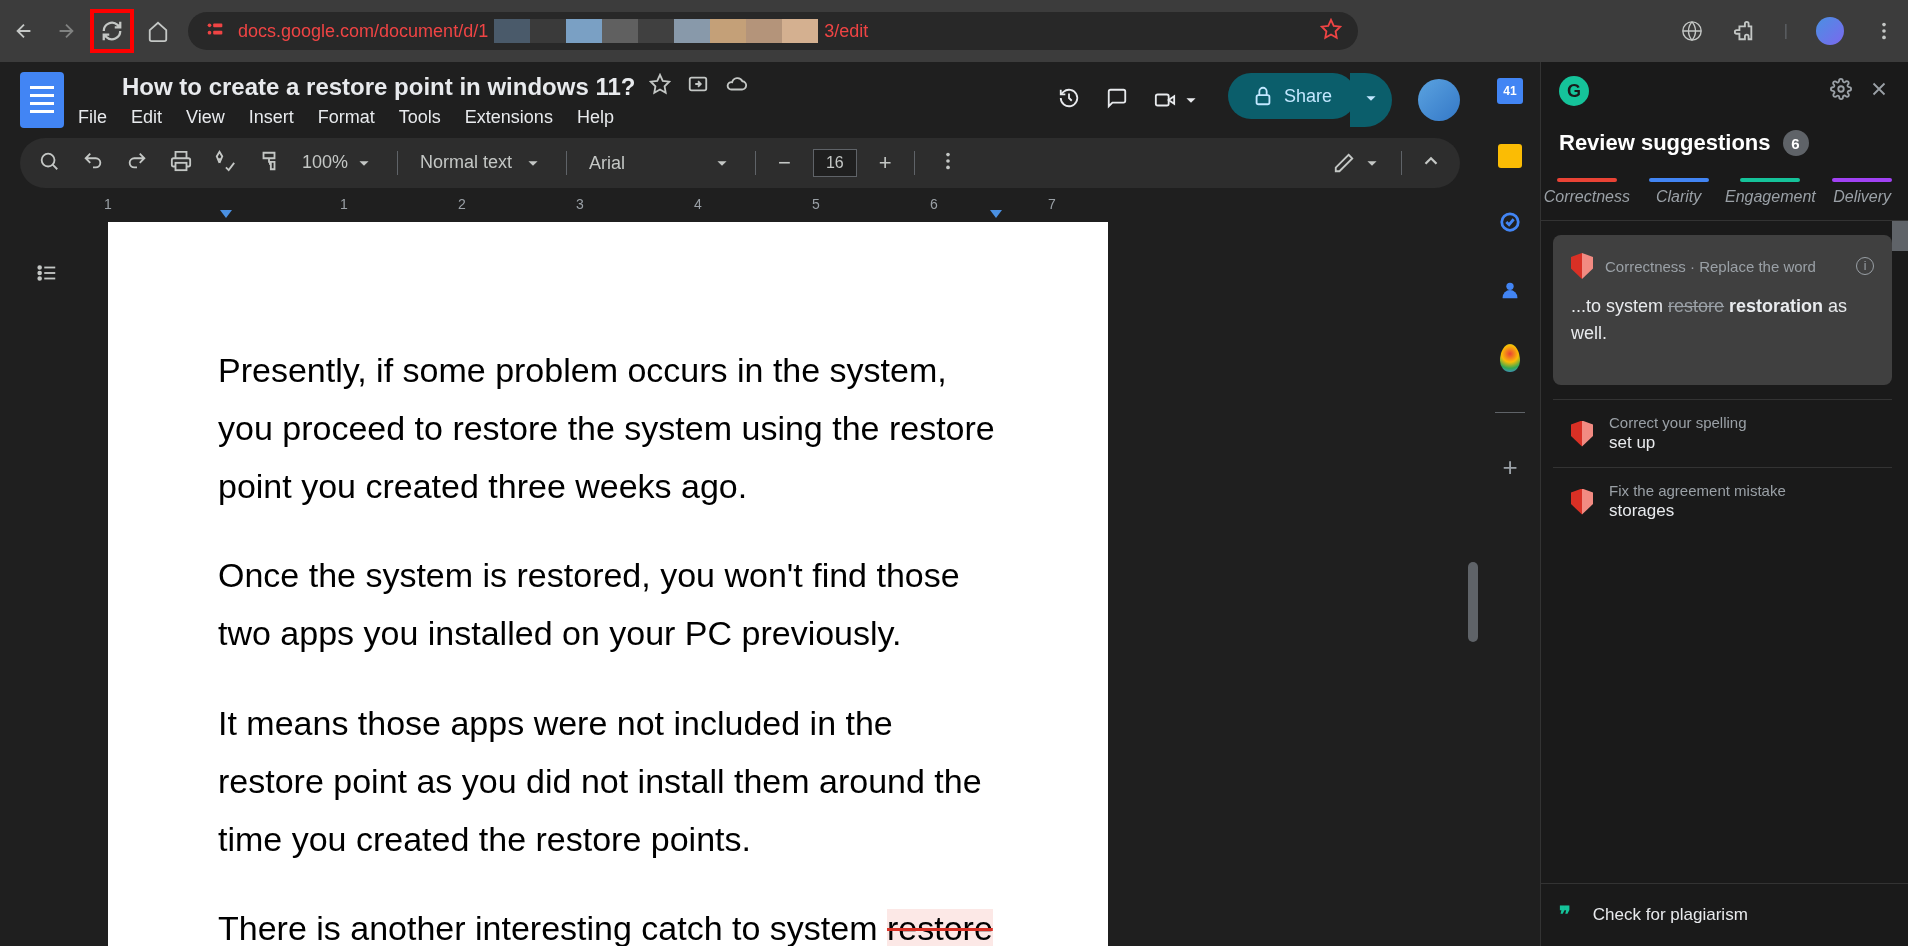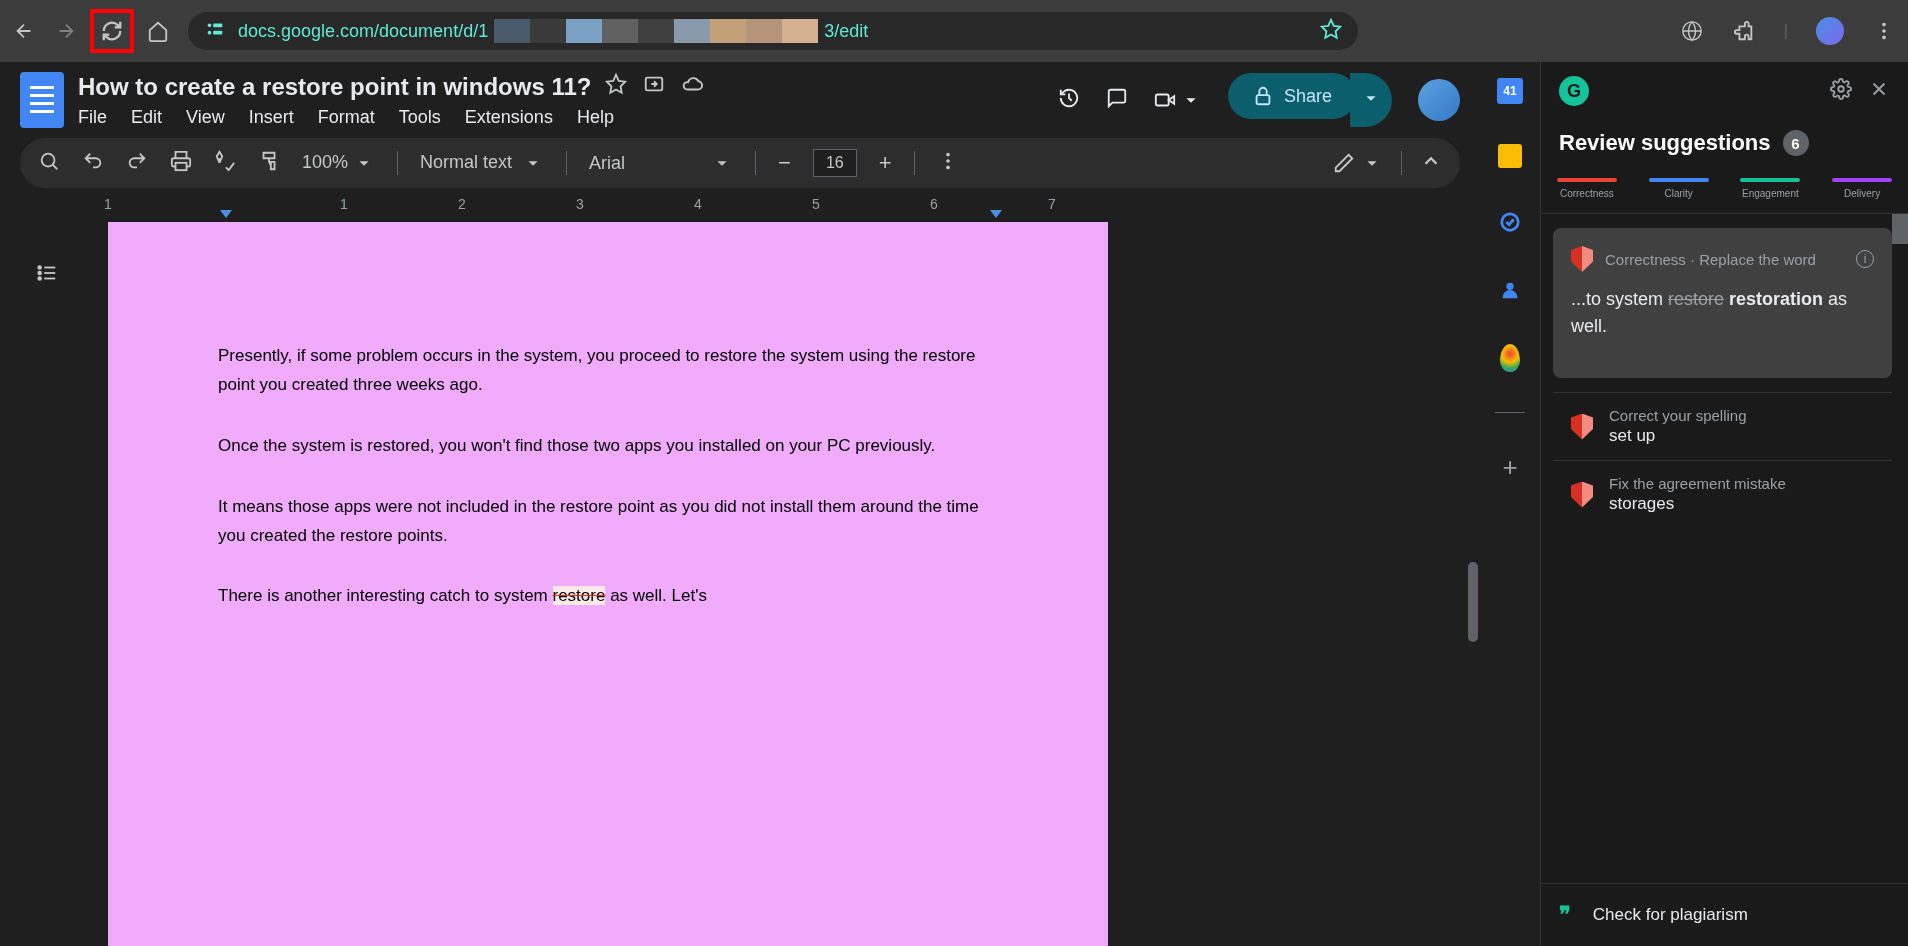--- a/index.html
+++ b/index.html
@@ -2,35 +2,35 @@
 <html><head>
 <meta charset="utf-8">
 <style>
 * { margin: 0; padding: 0; box-sizing: border-box; font-family: Arial, sans-serif; }
 body { background: #1f1f1f; color: #e8eaed; overflow: hidden; width: 1908px; height: 946px; }
 
 
 .browser-bar { height: 62px; background: #3c3c3c; display: flex; align-items: center; padding: 0 12px; gap: 18px; }
 .nav-icon { width: 24px; height: 24px; display: flex; align-items: center; justify-content: center; color: #c4c7c5; cursor: pointer; }
 .reload-highlight { border: 4px solid #ff0000; padding: 6px; margin: -10px -6px; }
-.url-bar { flex: 0 0 auto; background: #282828; border-radius: 20px; height: 38px; display: flex; align-items: center; padding: 0 16px; gap: 12px; color: #5eead4; font-size: 18px; width: 1170px; }
+.url-bar { flex: 0 0 auto; background: #282828; border-radius: 20px; height: 38px; display: flex; align-items: center; padding: 0 16px; gap: 12px; color: #ef4444; font-size: 18px; width: 1170px; }
 .url-text { flex: 1; display: flex; align-items: center; gap: 6px; }
 .color-blocks { display: flex; gap: 0; }
 .color-block { width: 36px; height: 24px; }
 .browser-right { margin-left: auto; display: flex; align-items: center; gap: 28px; }
 .avatar-small { width: 28px; height: 28px; border-radius: 50%; background: linear-gradient(135deg, #4a90e2, #7b68ee); }
 
 
 .docs-area { display: flex; height: calc(100% - 62px); }
 .docs-main { flex: 1; background: #1f1f1f; display: flex; flex-direction: column; position: relative; }
 .docs-header { padding: 10px 20px; display: flex; align-items: center; gap: 14px; }
 .docs-logo { width: 44px; height: 56px; background: #4285f4; border-radius: 4px; position: relative; }
 .docs-logo::after { content: ''; position: absolute; top: 14px; left: 10px; right: 10px; height: 3px; background: white; box-shadow: 0 8px 0 white, 0 16px 0 white, 0 24px 0 white; }
 .title-area { flex: 0 0 auto; }
-.doc-title { font-size: 24px; font-weight: bold; color: #e8eaed; display: flex; align-items: center; gap: 14px; }
+.doc-title { font-size: 24px; font-weight: bold; color: #e8eaed; display: flex; align-items: center; gap: 14px; margin-left: 44px; }
 .title-icons { display: flex; gap: 16px; color: #c4c7c5; }
 .menu-bar { display: flex; gap: 24px; font-size: 18px; color: #e8eaed; margin-top: 6px; }
 .menu-item { cursor: pointer; }
 .header-right { margin-left: auto; display: flex; align-items: center; gap: 26px; }
 .share-btn { background: #0b5e6b; color: #c2e7ff; padding: 12px 24px; border-radius: 40px; font-size: 18px; display: flex; align-items: center; gap: 10px; font-weight: 500; }
 .avatar-big { width: 42px; height: 42px; border-radius: 50%; background: linear-gradient(135deg, #5ba3e0, #3478c7); background-size: cover; }
 
 
 .toolbar { margin: 0 20px 8px; background: #2d2d2d; border-radius: 30px; height: 50px; display: flex; align-items: center; padding: 0 18px; gap: 22px; color: #c4c7c5; }
 .tool-sep { width: 1px; height: 24px; background: #5f6368; }
@@ -39,21 +39,21 @@
 .toolbar-right { margin-left: auto; display: flex; align-items: center; gap: 18px; }
 
 
 .ruler { height: 26px; margin: 0 30px; position: relative; font-size: 14px; color: #9aa0a6; }
 .ruler-num { position: absolute; top: 0; }
 .ruler-marker-down { position: absolute; width: 0; height: 0; border-left: 6px solid transparent; border-right: 6px solid transparent; border-top: 8px solid #4a90e2; top: 14px; }
 
 
 .doc-container { flex: 1; overflow: hidden; position: relative; display: flex; }
 .outline-btn { position: absolute; left: 36px; top: 40px; color: #c4c7c5; cursor: pointer; }
-.page { background: #f0abfc; color: #000; width: 1000px; margin-left: 108px; padding: 120px 110px 40px; font-size: 17px; line-height: 1.7; height: 100%; position: relative; }
+.page { background: #ffffff; color: #000; width: 1000px; margin-left: 108px; padding: 120px 110px 40px; font-size: 34px; line-height: 1.7; height: 100%; position: relative; }
 .page p { margin-bottom: 32px; }
 .restore-highlight { background: #fce8e6; text-decoration: line-through; text-decoration-color: #d93025; }
 .scrollbar-v { position: absolute; right: 2px; top: 340px; width: 10px; height: 80px; background: #5f6368; border-radius: 5px; }
 
 
 .side-icons { width: 60px; display: flex; flex-direction: column; align-items: center; gap: 40px; padding-top: 16px; }
 .side-icon { width: 28px; height: 28px; display: flex; align-items: center; justify-content: center; }
 .cal-icon { background: #4285f4; color: white; font-size: 12px; font-weight: bold; border-radius: 3px; width: 26px; height: 26px; display: flex; align-items: center; justify-content: center; }
 .keep-icon { background: #fbbc04; border-radius: 3px; width: 24px; height: 24px; }
 .tasks-icon { color: #4285f4; }
@@ -63,21 +63,21 @@
 
 
 .grammarly-panel { width: 368px; background: #1a1a1a; display: flex; flex-direction: column; border-left: 1px solid #333; }
 .gr-header { display: flex; align-items: center; padding: 14px 18px; gap: 14px; }
 .gr-logo { width: 30px; height: 30px; border-radius: 50%; background: #15c39a; display: flex; align-items: center; justify-content: center; color: #1a1a1a; font-weight: bold; font-size: 18px; }
 .gr-header-right { margin-left: auto; display: flex; gap: 16px; color: #9aa0a6; }
 .gr-title-row { display: flex; align-items: flex-end; padding: 10px 18px 16px; gap: 12px; }
 .gr-title { font-size: 22px; font-weight: bold; color: #fff; }
 .gr-count { background: #5f6368; color: #fff; border-radius: 50%; width: 26px; height: 26px; display: flex; align-items: center; justify-content: center; font-size: 15px; font-weight: bold; }
 .gr-tabs { display: flex; border-bottom: 1px solid #333; }
-.gr-tab { flex: 1; text-align: center; padding: 6px 0 14px; font-size: 10px; color: #9aa0a6; position: relative; }
+.gr-tab { flex: 1; text-align: center; padding: 6px 0 14px; font-size: 16px; color: #9aa0a6; position: relative; font-style: italic; }
 .gr-tab-bar { height: 4px; border-radius: 2px; margin: 0 auto 6px; width: 60px; }
 .gr-content { flex: 1; overflow-y: auto; padding: 0 4px 0 0; position: relative; }
 .gr-card { background: #404040; border-radius: 8px; margin: 14px 12px; padding: 18px; }
 .gr-card-header { display: flex; align-items: center; gap: 12px; font-size: 15px; color: #9aa0a6; margin-bottom: 14px; }
 .gr-shield { width: 22px; height: 26px; background: linear-gradient(90deg, #d93025 50%, #f28b82 50%); clip-path: polygon(50% 0, 100% 15%, 100% 60%, 50% 100%, 0 60%, 0 15%); }
 .gr-info { margin-left: auto; border: 1px solid #9aa0a6; border-radius: 50%; width: 18px; height: 18px; display: flex; align-items: center; justify-content: center; font-size: 12px; }
 .gr-suggestion { font-size: 18px; color: #e8eaed; margin-bottom: 20px; line-height: 1.5; }
 .gr-del { text-decoration: line-through; color: #9aa0a6; }
 .gr-new { font-weight: bold; }
 .gr-actions { display: flex; align-items: center; gap: 20px; }

